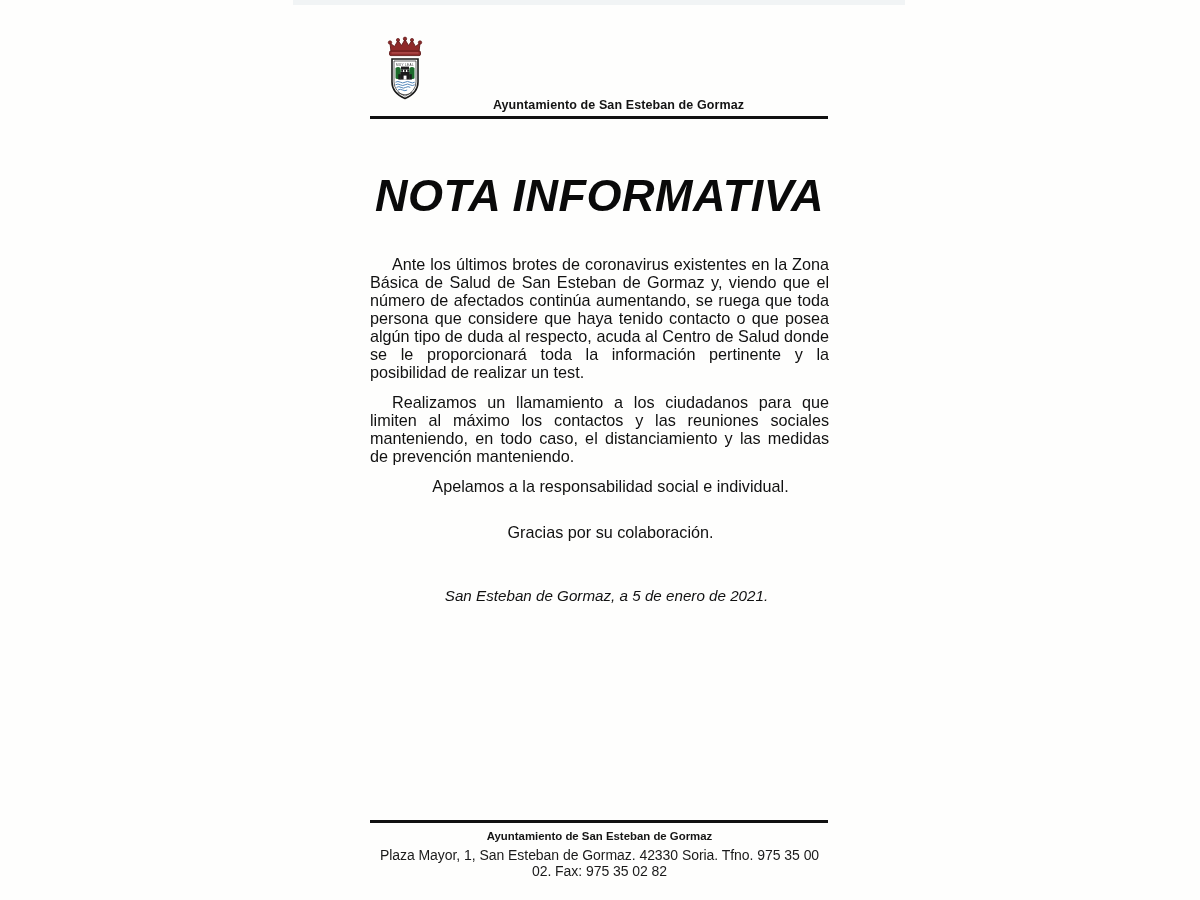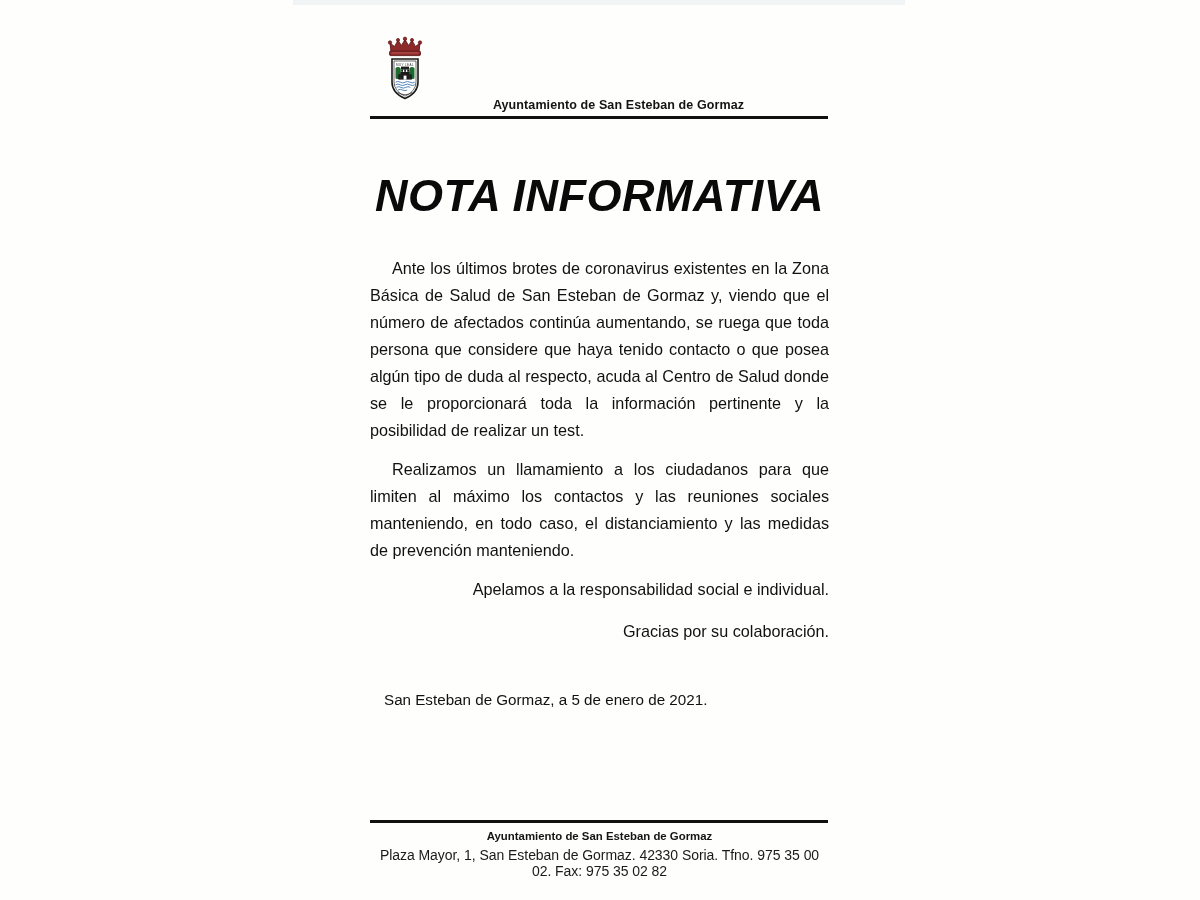--- a/index.html
+++ b/index.html
@@ -99,40 +99,41 @@
   
   .body-block {
     position: absolute;
     left: 0;
     top: 255px;
     width: 459px;
   }
   p.para {
     margin: 0 0 12px 0;
     font-size: 16.2px;
-    line-height: 27px;
+    line-height: 18px;
     color: #111111;
     text-align: justify;
     text-indent: 22px;
     -webkit-hyphens: none;
     hyphens: none;
   }
   p.para.no-justify {
-    text-align: right;
+    text-align: center;
   }
   p.para.spaced-top {
-    margin-top: 15px;
+    margin-top: 28px;
   }
   .date-line {
     margin: 44px 0 0 0;
     font-size: 15.2px;
     line-height: 22px;
     color: #111111;
-    text-align: left;
+    text-align: center;
     padding-left: 14px;
+    font-style: italic;
   }
 
   
   .footer {
     position: absolute;
     left: 0;
     top: 820px;
     width: 459px;
   }
   .footer-rule {

